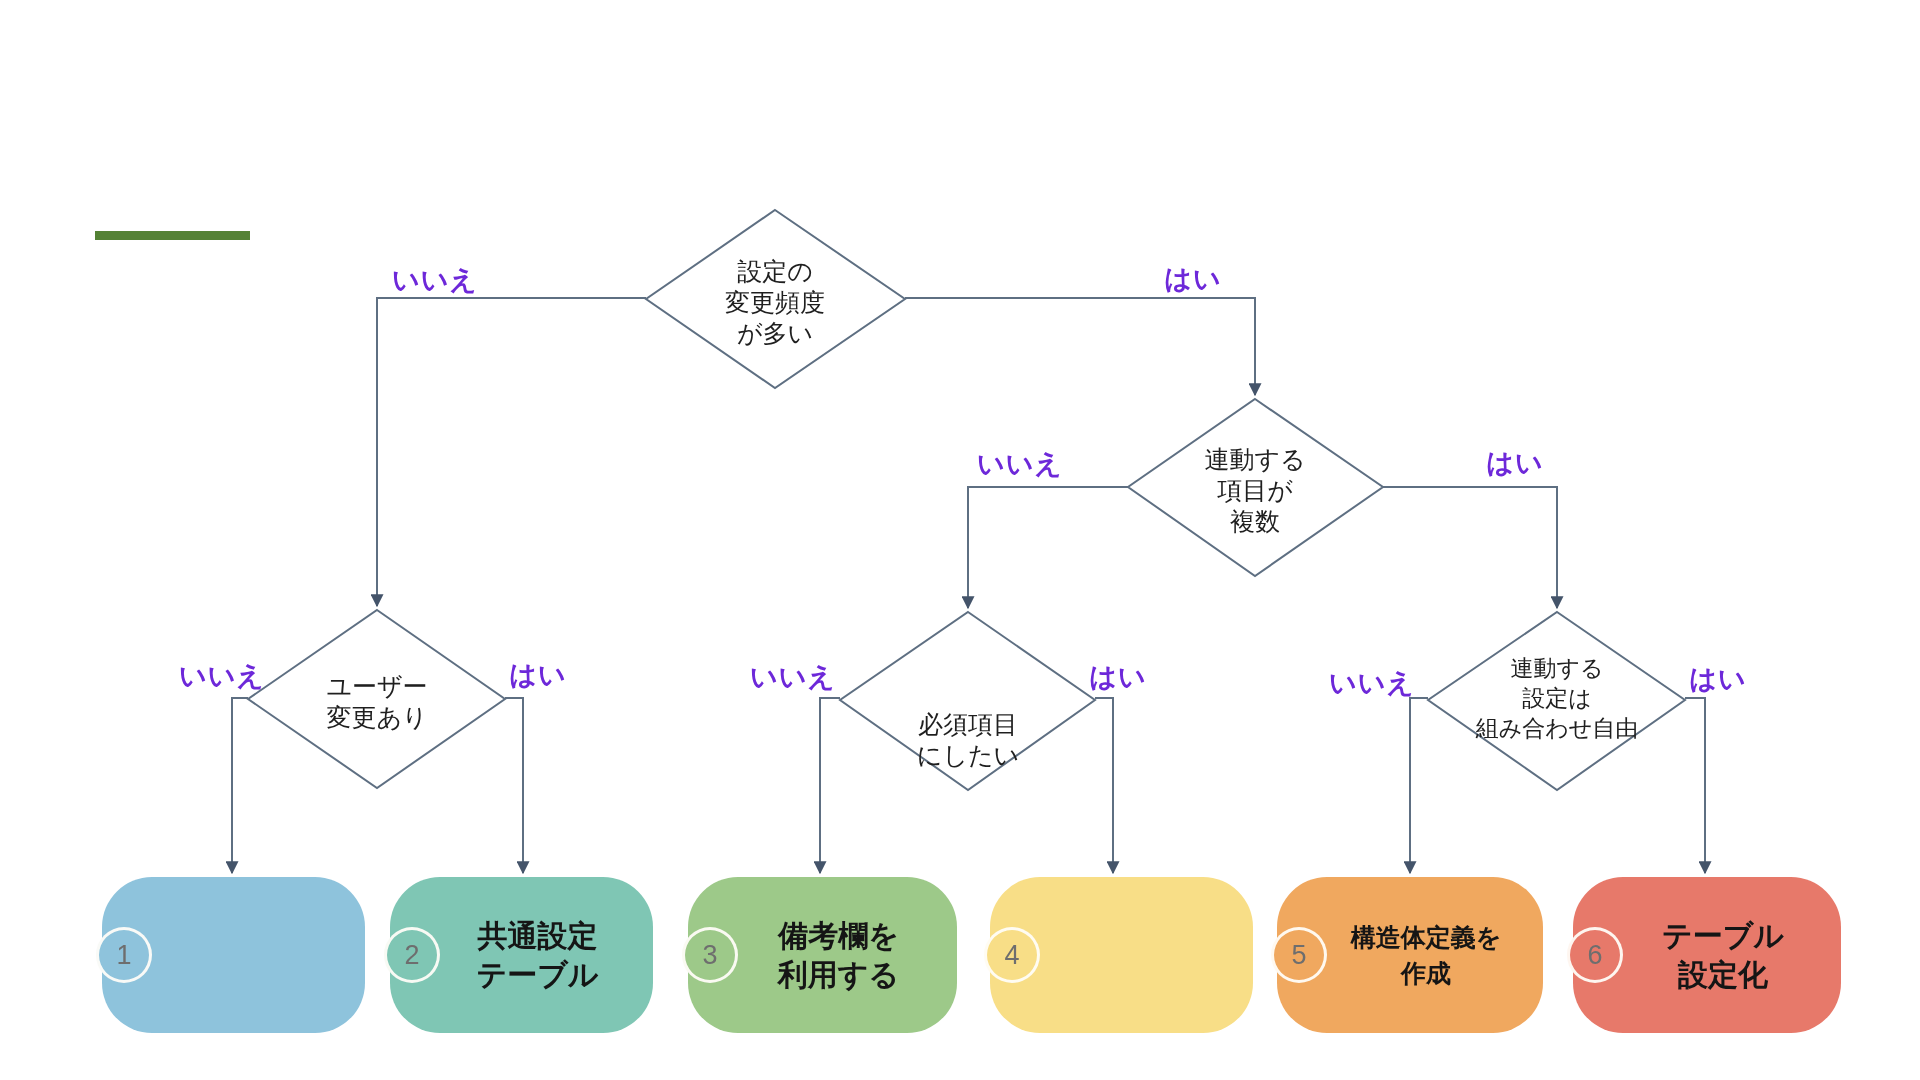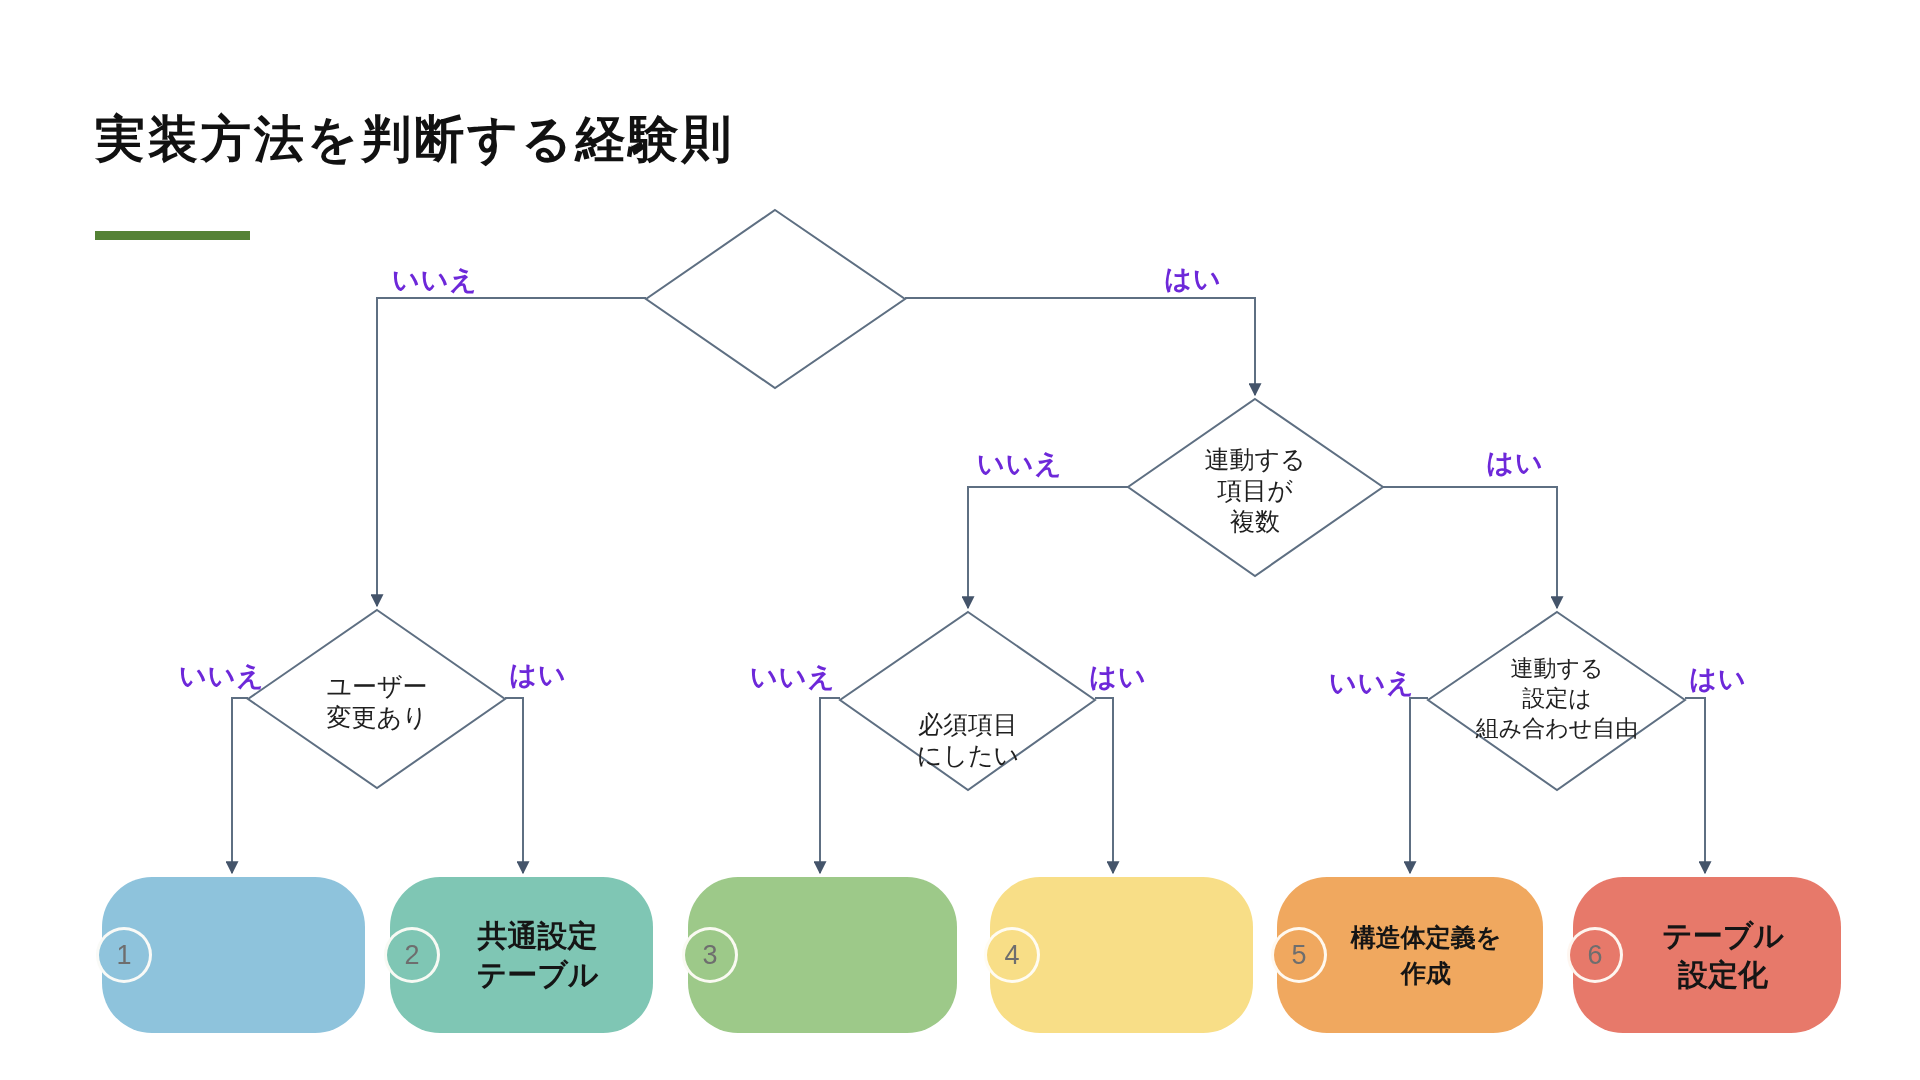--- a/index.html
+++ b/index.html
@@ -40,21 +40,20 @@
     width:56px;height:56px;border-radius:50%;border:3px solid rgba(255,253,248,0.95);
     display:flex;align-items:center;justify-content:center;
     font-size:27px;color:#6e6e6e;box-sizing:border-box;
   }
 </style>
 </head>
 <body>
 
 <div id="slide">
 
-  <div id="title" class="abs">実装方法を判断する経験則</div>
   <div id="accent-bar" class="abs" style="background-color: rgb(84, 130, 53);"></div>
 
   <svg id="wires" class="abs" viewBox="0 0 1920 1080" xmlns="http://www.w3.org/2000/svg">
     <defs>
       <marker id="arw" viewBox="0 0 10 10" refX="9" refY="5" markerWidth="13" markerHeight="13" orient="auto" markerUnits="userSpaceOnUse">
         <path d="M0,0 L10,5 L0,10 z" style="fill:var(--arrowhead,#44546A)"></path>
       </marker>
     </defs>
 
     <polyline points="646,298 377,298 377,606" marker-end="url(#arw)"></polyline>
@@ -68,20 +67,25 @@
     <polyline points="1428,698 1410,698 1410,873" marker-end="url(#arw)"></polyline>
     <polyline points="1685,698 1705,698 1705,873" marker-end="url(#arw)"></polyline>
 
     <polygon class="diamond" points="775,210 905,299 775,388 646,299"></polygon>
     <polygon class="diamond" points="377,610 505,699 377,788 248,699"></polygon>
     <polygon class="diamond" points="1255,399 1383,487 1255,576 1128,487"></polygon>
     <polygon class="diamond" points="968,612 1095,700 968,790 840,700"></polygon>
     <polygon class="diamond" points="1557,612 1685,700 1557,790 1428,700"></polygon>
   </svg>
 
+  <div class="abs diamond-text" style="left:775px;top:302px;">
+    <div>設定の</div>
+    <div>変更頻度</div>
+    <div>が多い</div>
+  </div>
   <div class="abs diamond-text" style="left:377px;top:702px;">
     <div>ユーザー</div>
     <div>変更あり</div>
   </div>
   <div class="abs diamond-text" style="left:1255px;top:490px;">
     <div>連動する</div>
     <div>項目が</div>
     <div>複数</div>
   </div>
   <div class="abs diamond-text" style="left:968px;top:740px;">
@@ -118,20 +122,24 @@
     <div class="result-label">
       <div>共通設定</div>
       <div>テーブル</div>
     </div>
   </div>
 
   <div class="abs result-box" style="left: 688px; width: 269px; background-color: rgb(157, 201, 137);">
     <div class="num-circle" style="background-color: rgb(157, 201, 137);">
       <span>3</span>
     </div>
+    <div class="result-label">
+      <div>備考欄を</div>
+      <div>利用する</div>
+    </div>
   </div>
 
   <div class="abs result-box" style="left: 990px; width: 263px; background-color: rgb(248, 222, 135);">
     <div class="num-circle" style="background-color: rgb(248, 222, 135);">
       <span>4</span>
     </div>
   </div>
 
   <div class="abs result-box" style="left: 1277px; width: 266px; background-color: rgb(240, 168, 95);">
     <div class="num-circle" style="background-color: rgb(240, 168, 95);">

